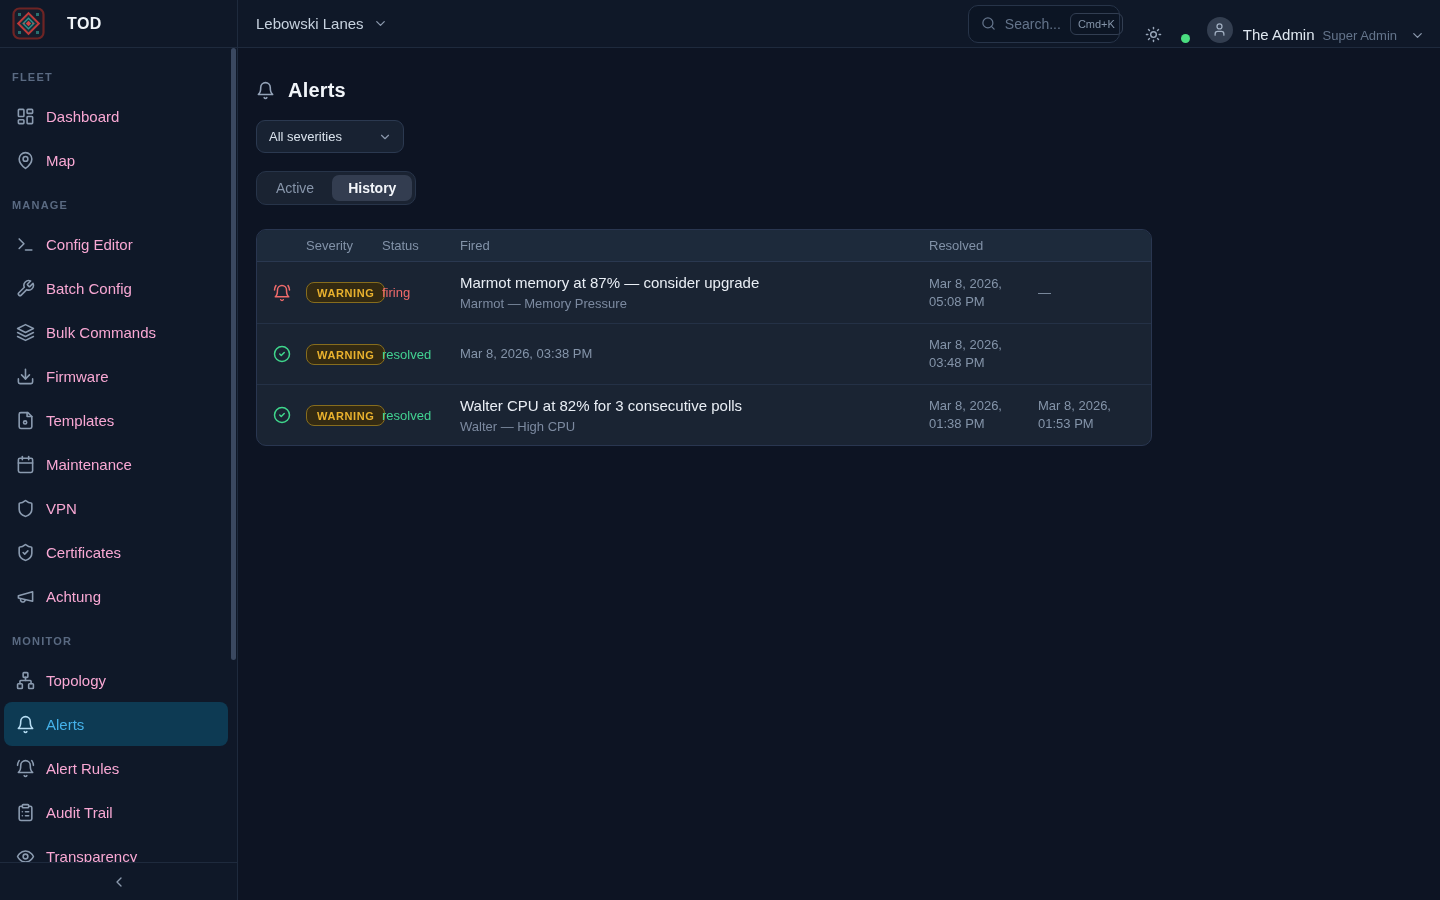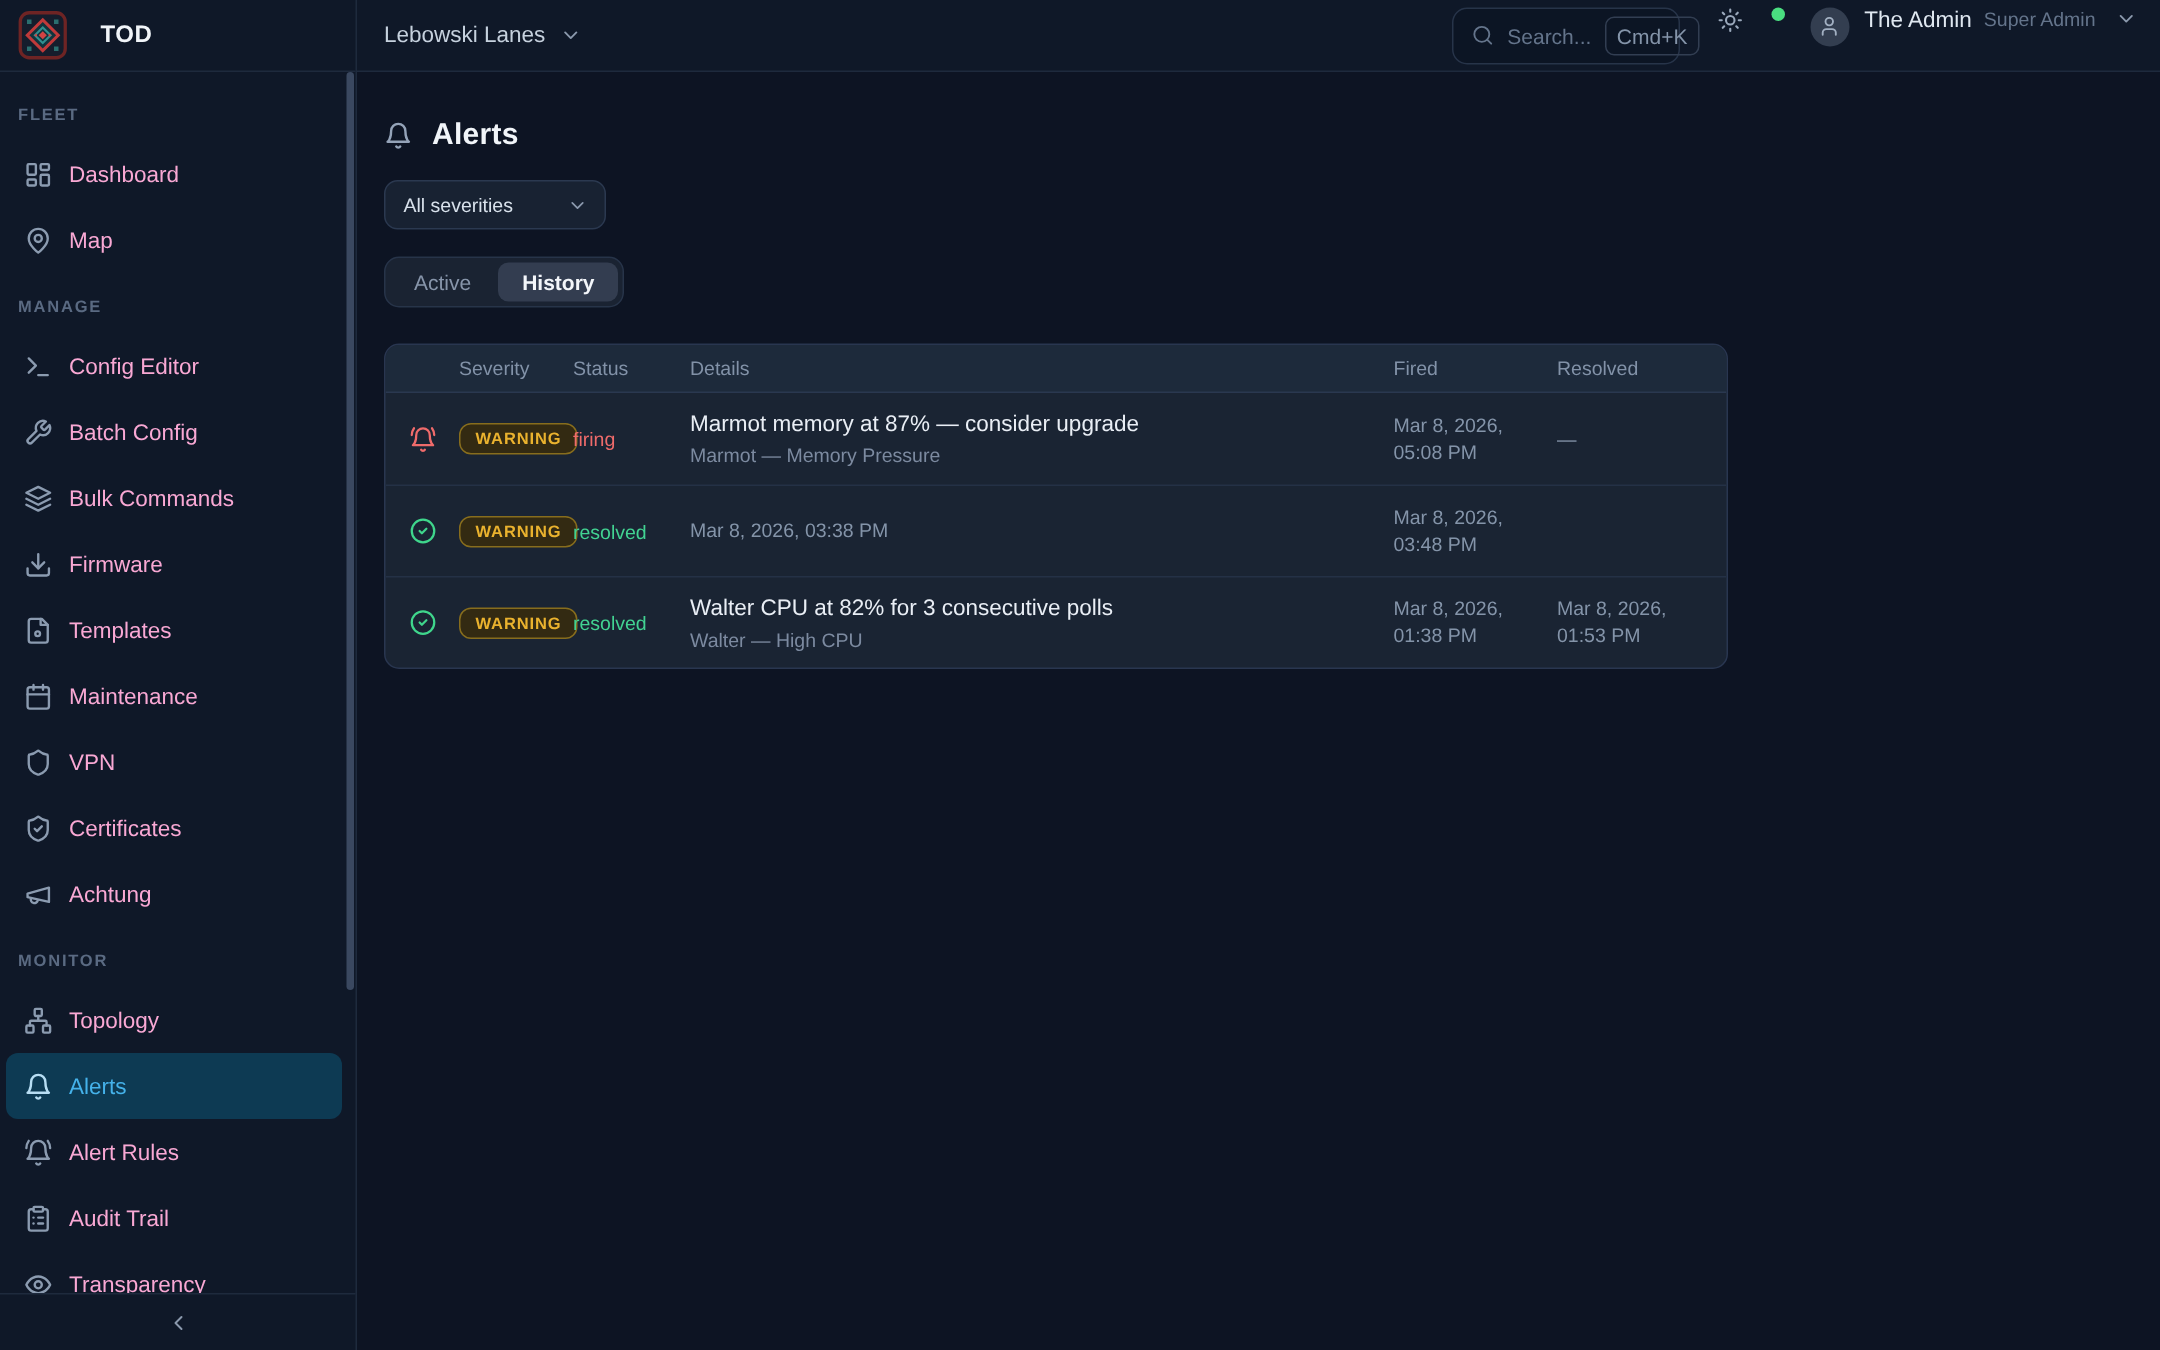--- a/index.html
+++ b/index.html
@@ -48,29 +48,29 @@
   }
 
   
   .main-col { flex:1; display:flex; flex-direction:column; min-width:0; }
   .topbar {
     height:48px; flex:0 0 48px; background:#0f1828; border-bottom:1px solid #1e2a3d;
     display:flex; align-items:center; justify-content:space-between; padding:0 15px 0 18px;
   }
   .org-switcher { display:flex; align-items:center; gap:9px; color:#c6d1de; font-size:15px; cursor:pointer; }
   .org-switcher .chev { color:#8b99ad; }
-  .topbar-right { display:flex; align-items:flex-start; }
+  .topbar-right { display:flex; align-items:flex-end; }
   .searchbox {
     width:152px; height:38px; border:1px solid #273449; background:#0c1524;
     border-radius:10px; display:flex; align-items:center; gap:9px;
     padding:0 6px 0 12px; color:#64748b; cursor:text;
   }
   .searchbox .ph { font-size:14px; flex:1; white-space:nowrap; }
   kbd.shortcut {
-    font-size:14px; color:#8494a9; border:1px solid #323e52; border-radius:6px;
+    font-size:11px; color:#8494a9; border:1px solid #323e52; border-radius:6px;
     padding:4px 7px; font-family:"Liberation Sans", sans-serif; white-space:nowrap;
   }
   .theme-toggle { margin-left:25px; color:#9aa8bb; cursor:pointer; }
   .status-dot { width:9px; height:9px; border-radius:50%; margin-left:19px; }
   .avatar {
     width:26px; height:26px; border-radius:50%; background:#333e50;
     display:flex; align-items:center; justify-content:center; color:#a2b0c2; margin-left:17px; cursor:pointer;
   }
   .user-name { font-size:15px; color:#dfe7f0; margin-left:10px; }
   .user-role { font-size:13px; color:#64748b; margin-left:8px; }
@@ -404,21 +404,20 @@
       <div class="tabs" id="tabs">
           <div class="tab">Active</div>
           <div class="tab active">History</div>
         </div>
 
       <div class="alerts-table">
         <div class="tgrid thead" id="table-head">
             <span></span>
             <span>Severity</span>
             <span>Status</span>
-            <span>Details</span>
             <span>Fired</span>
             <span>Resolved</span>
           </div>
         <div id="table-body">
             <div class="tgrid trow">
               <span class="sev-icon firing">
                 <svg width="18" height="18" viewBox="0 0 24 24" fill="none" stroke="currentColor" stroke-width="2" stroke-linecap="round" stroke-linejoin="round">
                   <path d="M6 8a6 6 0 0 1 12 0c0 7 3 9 3 9H3s3-2 3-9"></path>
                   <path d="M10.3 21a1.94 1.94 0 0 0 3.4 0"></path>
                   <path d="M4 2C2.8 3.7 2 5.7 2 8"></path>

